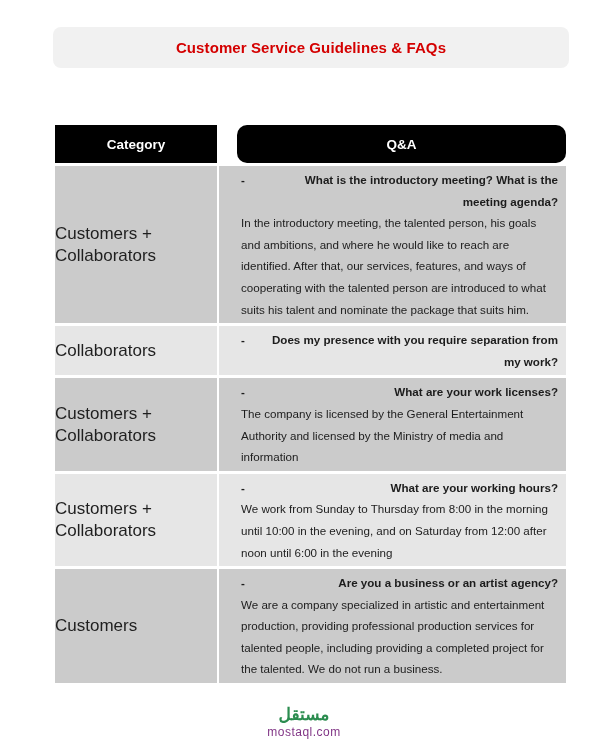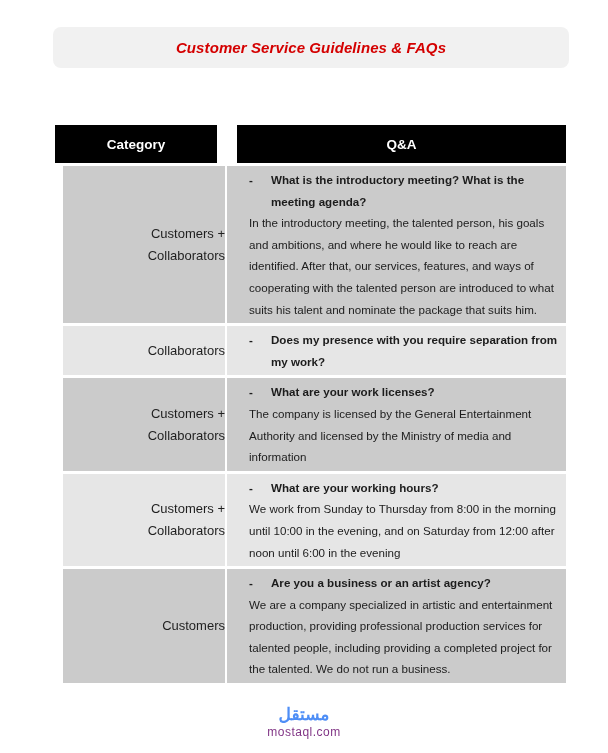--- a/index.html
+++ b/index.html
@@ -10,21 +10,21 @@
     font-family: "Liberation Sans", sans-serif;
     color: #1c1c1c;
     overflow: hidden;
   }
   .title-box {
     position: absolute;
     left: 53px; top: 27px;
     width: 516px; height: 41px;
     background: var(--title-box-bg, #f1f1f1);
     border-radius: 8px;
-    display: flex; align-items: center; justify-content: center; font-style: italic;
+    display: flex; align-items: center; justify-content: center;
   }
   .title-text {
     color: var(--accent-red, #d40000);
     font-weight: bold;
     font-size: 15px;
     letter-spacing: 0.1px;
   }
   .faq-table {
     position: absolute;
     left: 55px; top: 125px;
@@ -35,58 +35,57 @@
   .thead { display: flex; column-gap: 20px; }
   .th {
     background: var(--header-bg, #000000);
     color: #ffffff;
     font-weight: bold;
     font-size: 13.5px;
     height: 38px;
     display: flex; align-items: center; justify-content: center;
   }
   .th.cat-col { width: 162px; flex: none; }
-  .th.qa-col  { flex: 1; }
+  .th.qa-col  { flex: 1; border-radius: 10px; }
   .trow { display: flex; column-gap: 2px; align-items: stretch; }
   .trow.dark  .cell { background: var(--row-dark, #cbcbcb); }
   .trow.light .cell { background: var(--row-light, #e6e6e6); }
   .cell.cat {
     width: 162px; flex: none;
     display: flex; flex-direction: column;
-    align-items: flex-end; justify-content: center;
-    font-size: 13px;
+    align-items: flex-start; justify-content: center;
+    font-size: 17px;
     line-height: 22px;
     color: #1f1f1f;
     text-align: center;
-    margin-left: 8px;
   }
   .cell.qa {
     flex: 1;
     padding: 3px 8px 3px 22px;
     font-size: 11.6px;
     line-height: 21.6px;
   }
   .qline { display: flex; }
   .dash { width: 22px; flex: none; font-weight: bold; }
-  .qtext { flex: 1; font-weight: bold; }
+  .qtext { flex: 1; font-weight: bold; text-align: right; }
   .atext { }
   .watermark {
     position: absolute;
     left: 50%; top: 705px;
     transform: translateX(-50%);
     text-align: center;
     z-index: 5;
     pointer-events: none;
     opacity: 0.9;
   }
   .wm-logo {
     display: block;
     font-size: 17px;
     font-weight: bold;
-    color: #3b82f6;
+    color: #15803d;
     line-height: 20px;
   }
   .wm-site {
     display: block;
     font-size: 12px;
     color: #701a75;
     letter-spacing: 0.5px;
     line-height: 15px;
   }
 </style>

